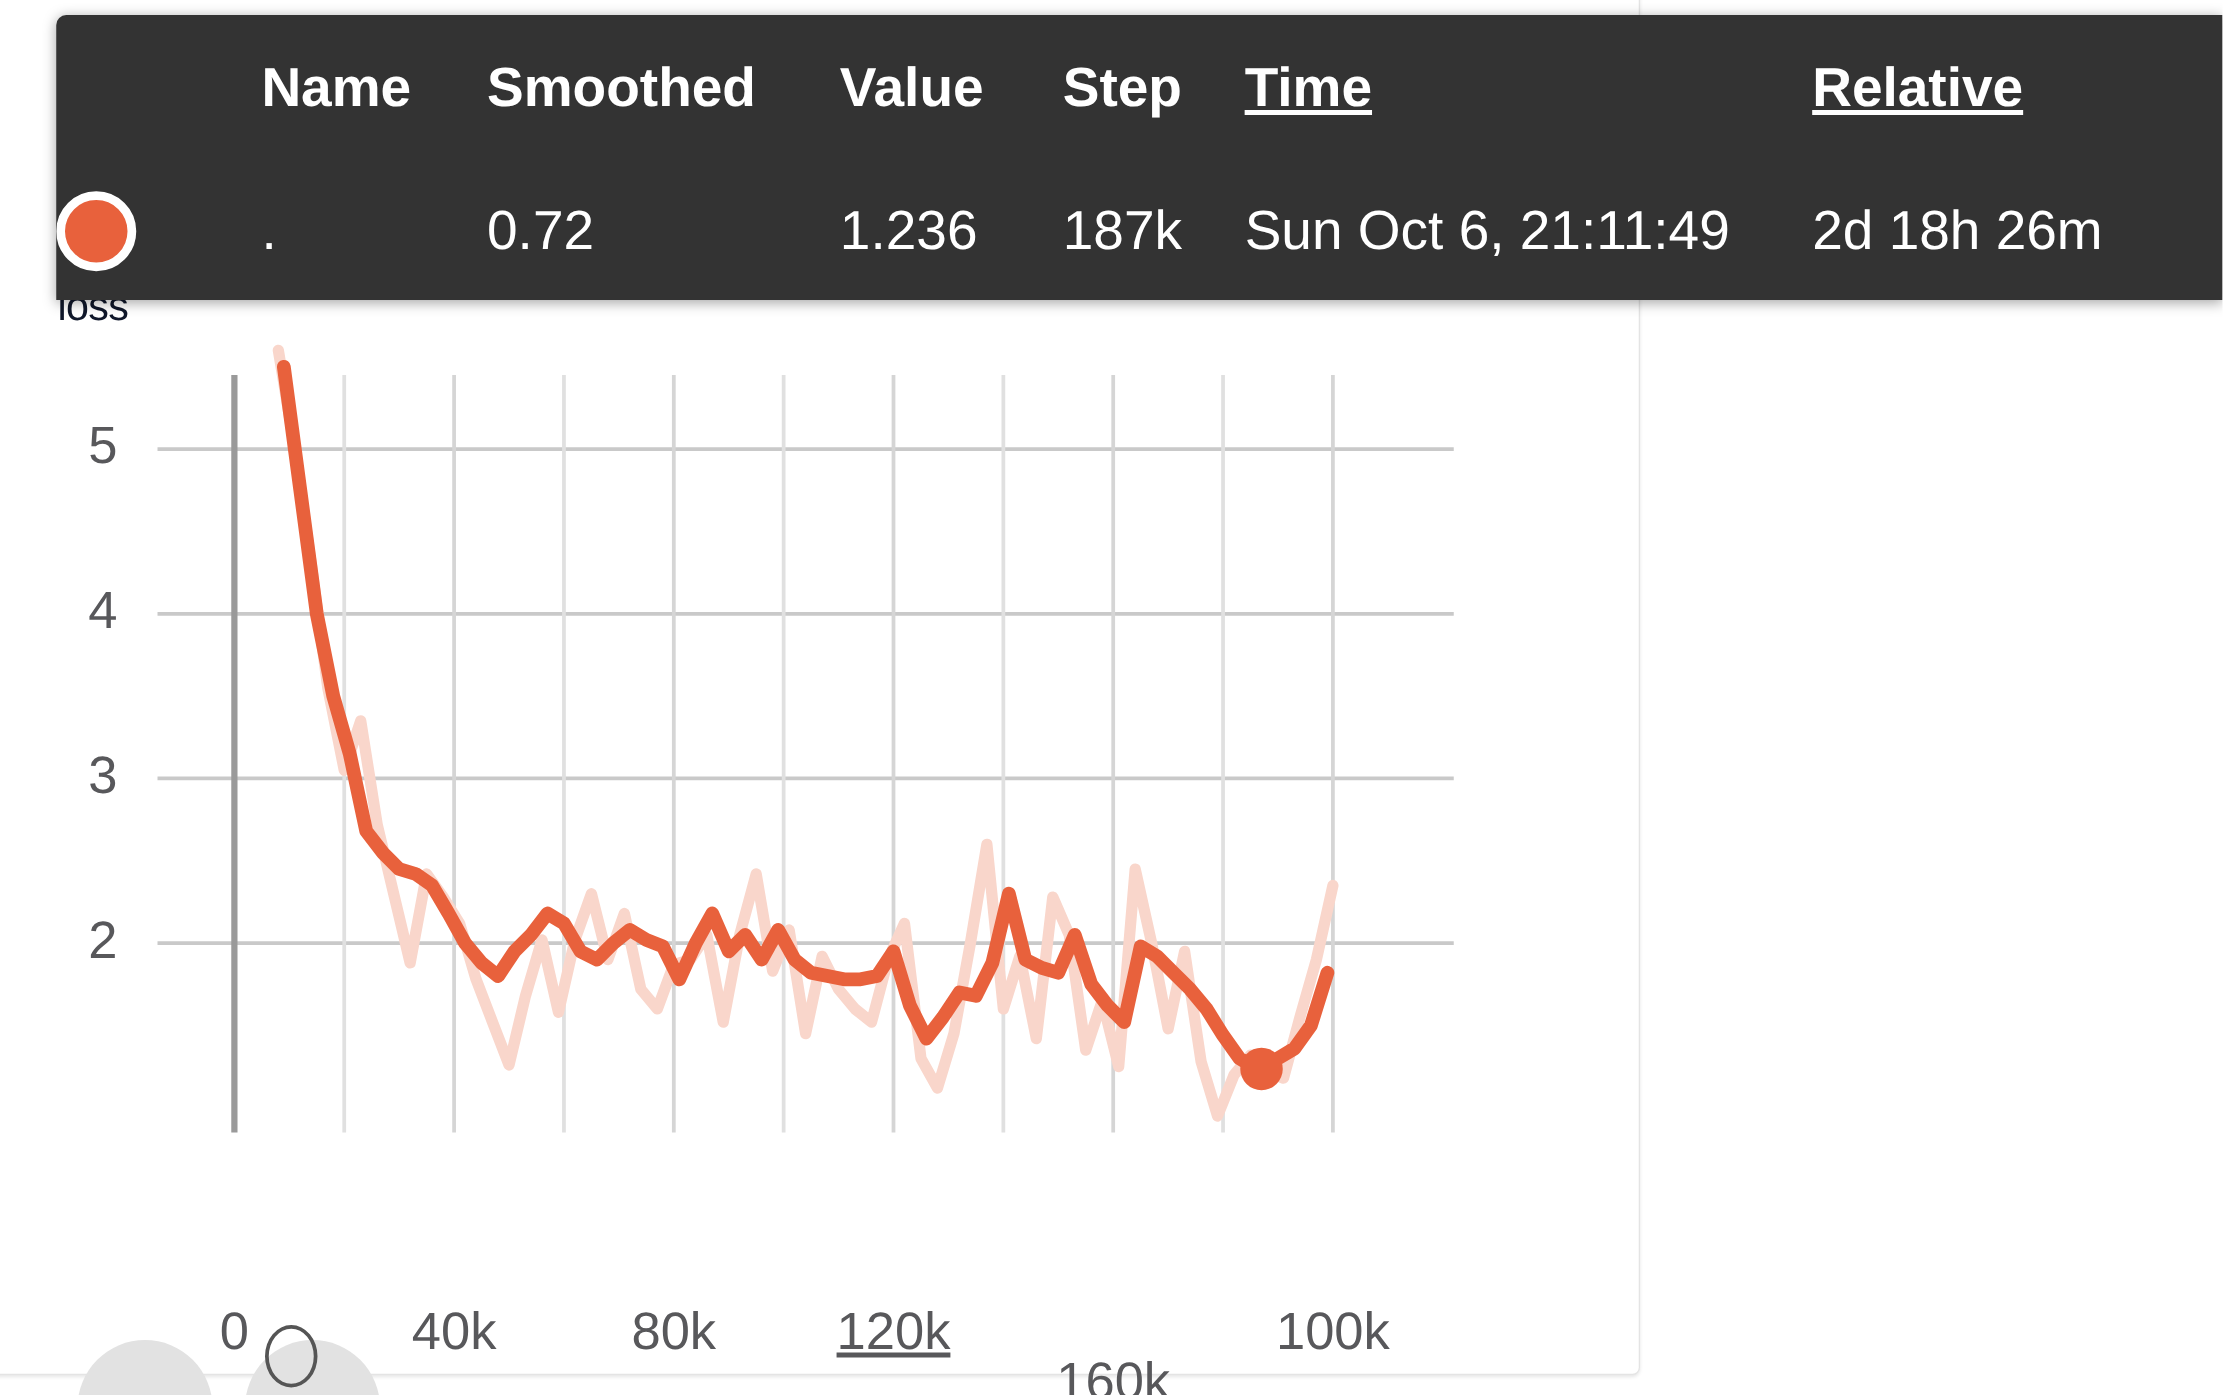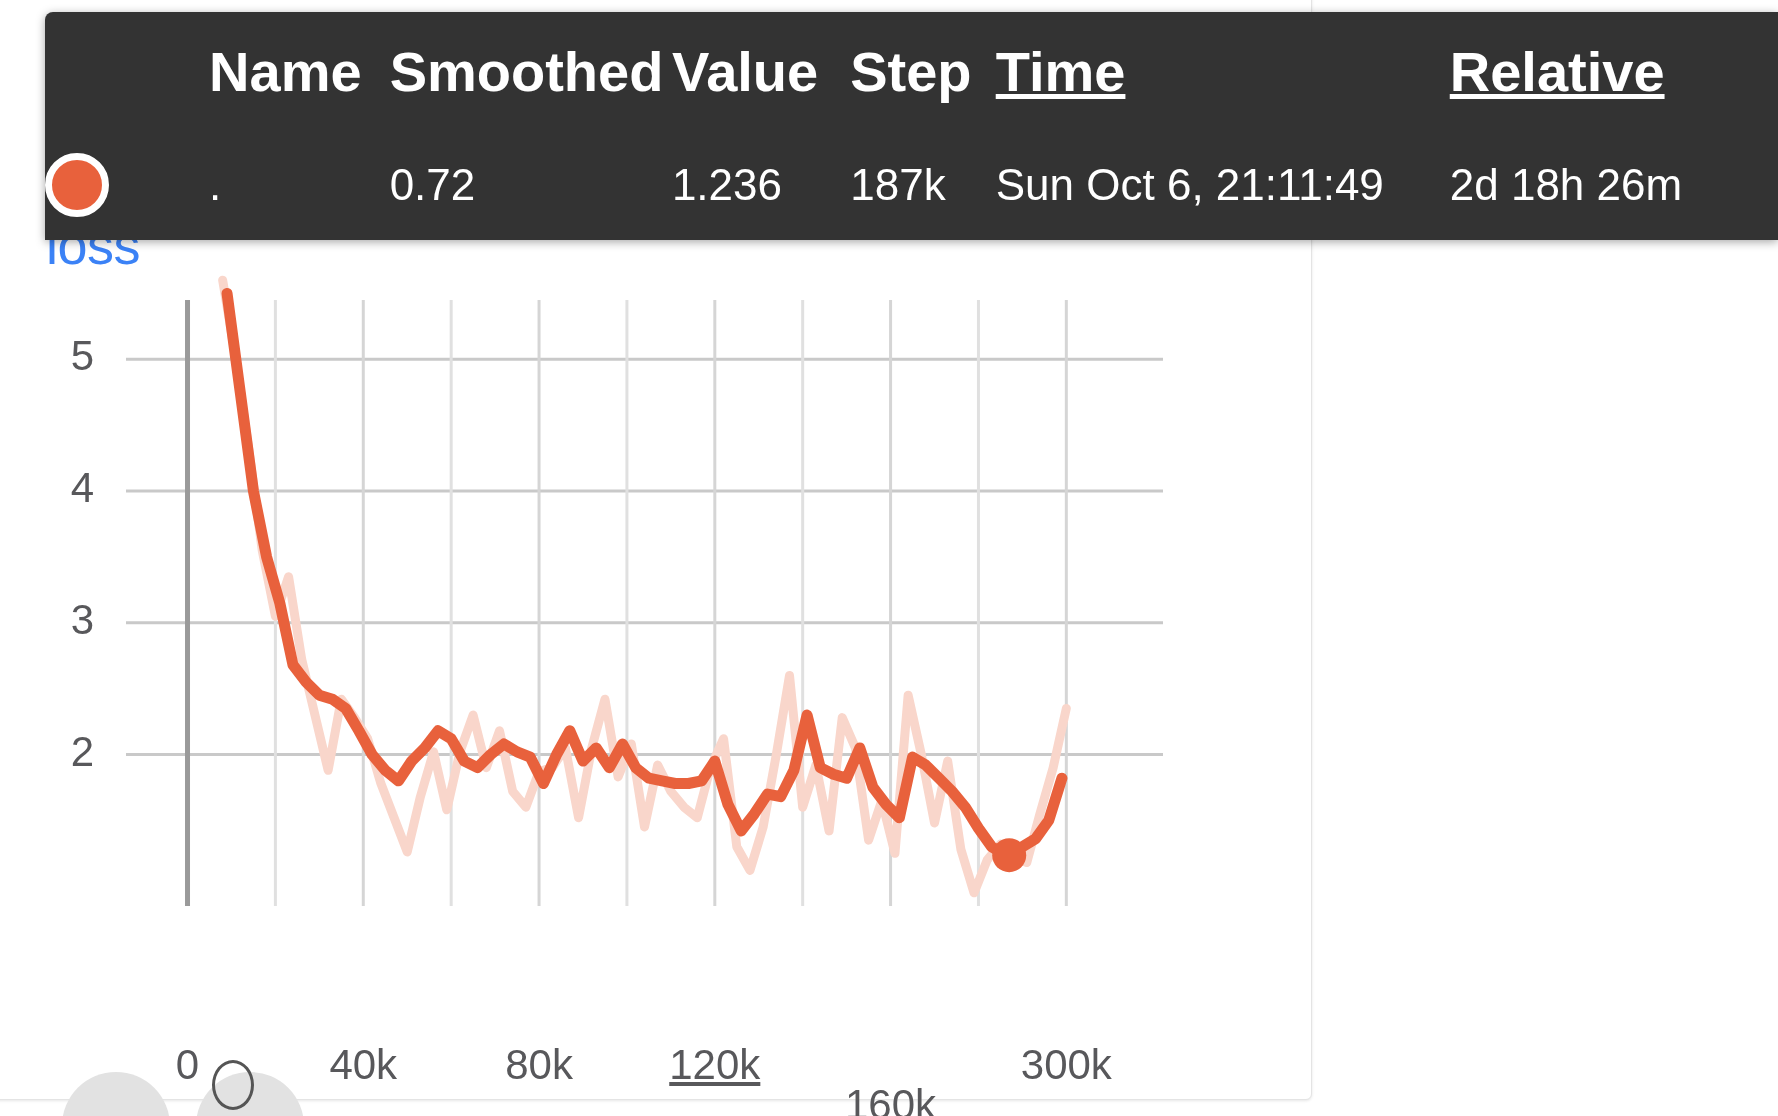--- a/index.html
+++ b/index.html
@@ -26,23 +26,23 @@
     background: #ffffff;
     border: 1px solid #e4e4e4;
     border-radius: 6px;
     box-shadow: 0 1px 3px rgba(0,0,0,0.10);
     box-sizing: border-box;
   }
 
   .card-title {
     position: absolute;
     left: 46px;
-    font-size: 54px;
+    font-size: 33px;
     line-height: 52px;
-    color: #3b82f6;
+    color: #0f172a;
     font-family: "Liberation Sans", sans-serif;
     letter-spacing: -0.5px;
     white-space: nowrap;
   }
   #card-title-top { top: 66px; }
   #card-title-sub { top: 219px; }
 
   
   #plot {
     position: absolute;
@@ -97,21 +97,21 @@
     overflow: hidden;
   }
   #tooltip-table {
     width: 100%;
     border-collapse: collapse;
     table-layout: fixed;
   }
   #tooltip-table th {
     color: #ffffff;
     font-family: "Liberation Sans", sans-serif;
-    font-size: 56px;
+    font-size: 44px;
     font-weight: bold;
     text-align: left;
     padding: 0;
     height: 118px;
     vertical-align: middle;
     white-space: nowrap;
   }
   #tooltip-table td {
     color: #ffffff;
     font-family: "Liberation Sans", sans-serif;
@@ -185,21 +185,21 @@
     <div class="tick ytick" style="left: 30px; top: 598.761px;">3</div>
     <div class="tick ytick" style="left: 30px; top: 467.022px;">4</div>
     <div class="tick ytick" style="left: 30px; top: 335.283px;">5</div>
   </div>
 <div id="xtick-layer">
     <div class="tick xtick" style="width: 200px; left: 87.5169px; top: 1044px;">0</div>
     <div class="tick xtick" style="width: 200px; left: 263.28px; top: 1044px;">40k</div>
     <div class="tick xtick" style="width: 200px; left: 439.042px; top: 1044px;">80k</div>
     <div class="tick xtick" style="width: 200px; left: 614.805px; top: 1044px; text-decoration: underline;">120k</div>
     <div class="tick xtick" style="width: 200px; left: 790.568px; top: 1084px;">160k</div>
-    <div class="tick xtick" style="width: 200px; left: 966.331px; top: 1044px;">300k</div>
+    <div class="tick xtick" style="width: 200px; left: 966.331px; top: 1044px;">100k</div>
   </div>
 
 <div class="ghost-btn" style="left:62px;  top:1072px;"></div>
 <div class="ghost-btn" style="left:196px; top:1072px;"></div>
 <div class="ghost-ring" style="left:212px; top:1060px;"></div>
 
 <div id="tooltip">
   <table id="tooltip-table">
     <thead>
       <tr>

